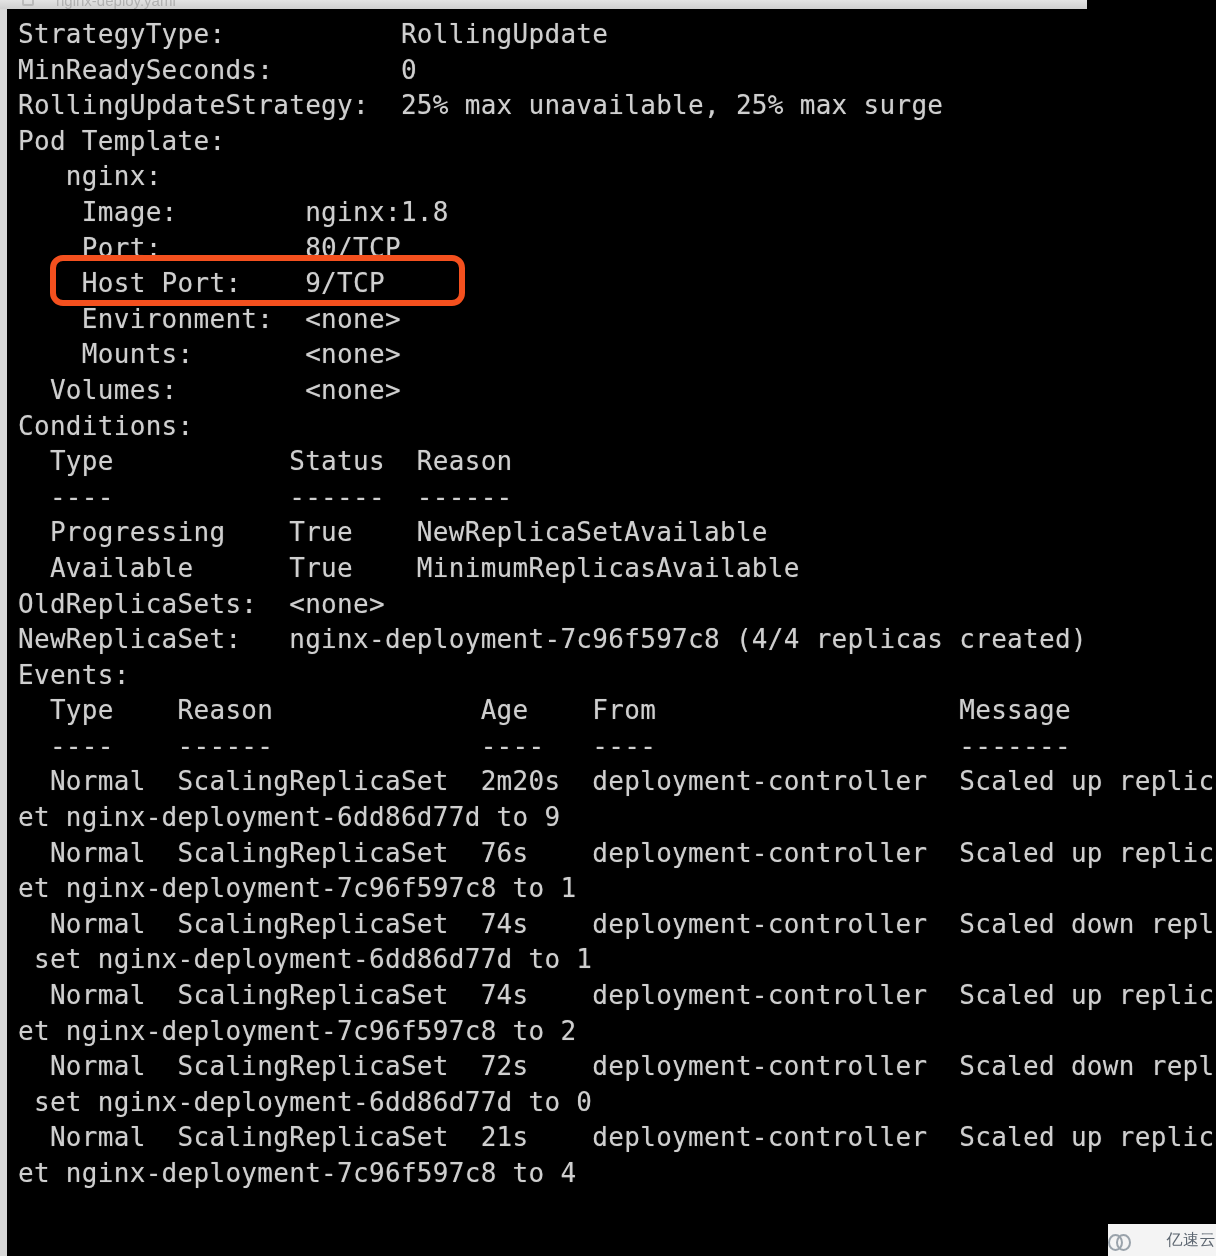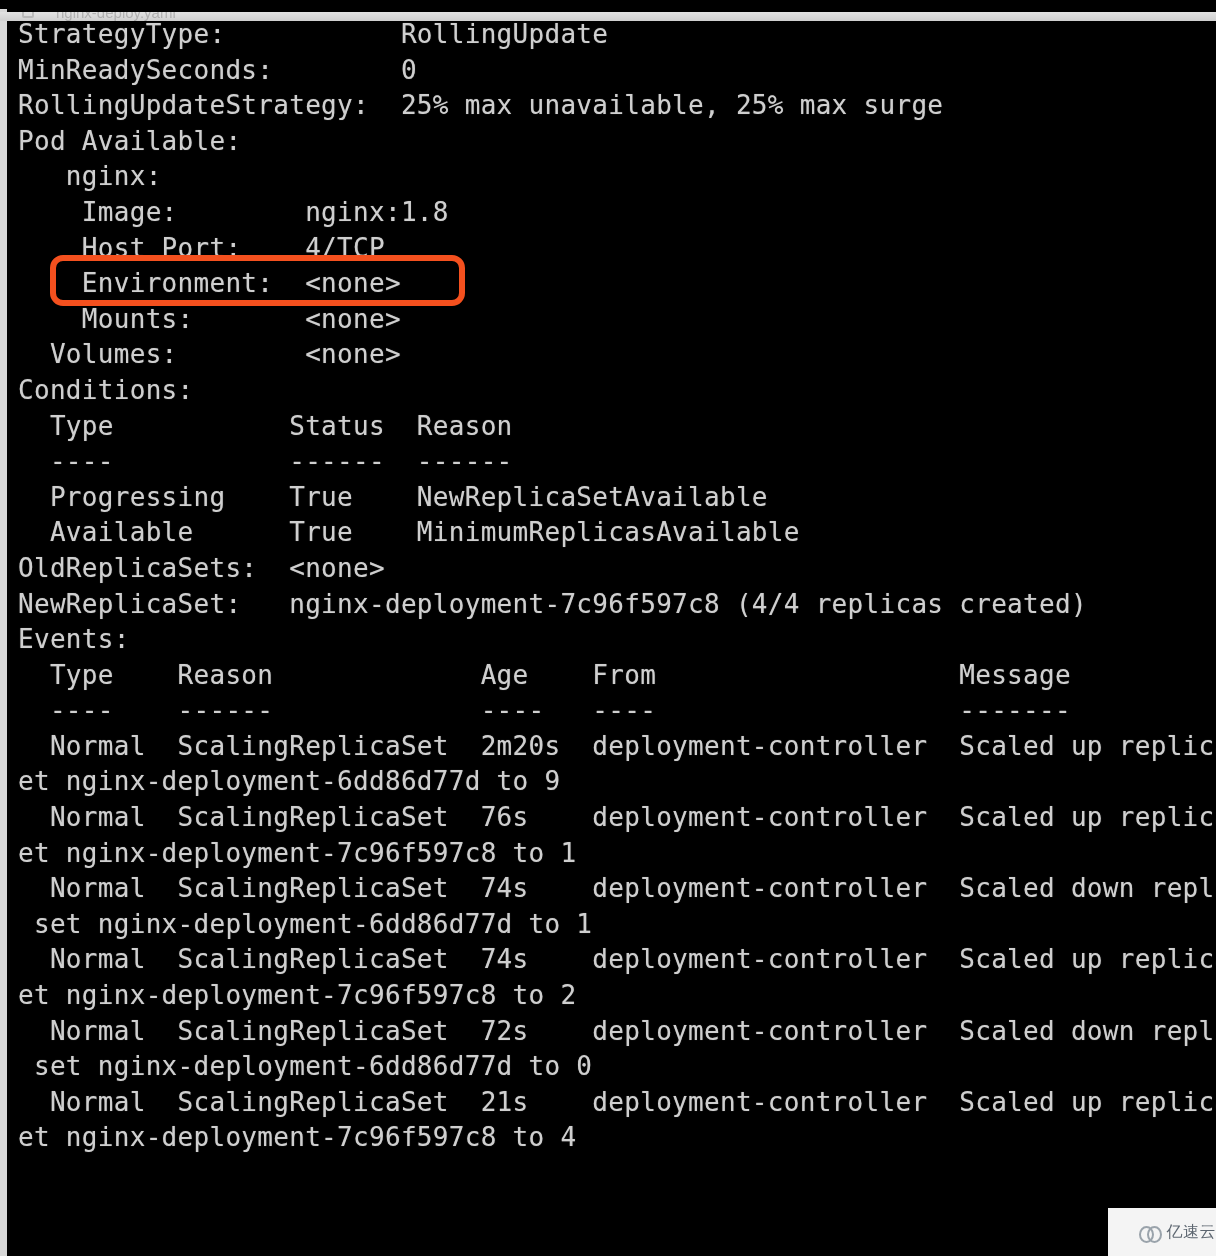--- a/index.html
+++ b/index.html
@@ -12,22 +12,22 @@
 
   #screen {
     position:relative;
     width:1216px; height:1256px;
     background:#000;
     overflow:hidden;
   }
 
   
   #titlebar {
-    position:absolute; left:0; top:12px;
-    width:1216px; height:9px;
+    position:absolute; left:0; top:0;
+    width:1087px; height:9px;
     background:linear-gradient(#e3e3e3,#cfcfcf);
     overflow:hidden;
     z-index:5;
   }
   #titlebar .tb-text {
     position:absolute; left:56px; top:-8px;
     font-family:"Liberation Sans",sans-serif;
     font-size:15px; color:#8d8d8d;
     white-space:nowrap;
     opacity:.55;
@@ -77,23 +77,23 @@
     border:6px solid #f4501e;
     border-radius:13px;
     pointer-events:none;
     z-index:3;
   }
 
   
   #watermark {
     position:absolute;
     right:0; bottom:0;
-    width:108px; height:48px;
+    width:108px; height:32px;
     background:#f4f4f4;
-    display:flex; align-items:center; justify-content:flex-end;
+    display:flex; align-items:center; justify-content:space-between;
     gap:5px;
     z-index:6;
   }
   #watermark .wm-mark {
     width:23px; height:17px;
     position:relative;
     flex:none;
   }
   #watermark .wm-mark::before,
   #watermark .wm-mark::after {
@@ -122,24 +122,25 @@
     <span class="tb-icon"></span>
     <span class="tb-text">nginx-deploy.yaml</span>
   </div>
 
   <div id="left-chrome"></div>
 
   <div id="term">
       <span class="line">StrategyType:           RollingUpdate</span>
       <span class="line">MinReadySeconds:        0</span>
       <span class="line">RollingUpdateStrategy:  25% max unavailable, 25% max surge</span>
-      <span class="line">Pod Available:</span>
+      <span class="line">Pod Template:</span>
       <span class="line">   nginx:</span>
       <span class="line">    Image:        nginx:1.8</span>
-      <span class="line">    Host Port:    4/TCP</span>
+      <span class="line">    Port:         80/TCP</span>
+      <span class="line">    Host Port:    9/TCP</span>
       <span class="line">    Environment:  &lt;none&gt;</span>
       <span class="line">    Mounts:       &lt;none&gt;</span>
       <span class="line">  Volumes:        &lt;none&gt;</span>
       <span class="line">Conditions:</span>
       <span class="line">  Type           Status  Reason</span>
       <span class="line">  ----           ------  ------</span>
       <span class="line">  Progressing    True    NewReplicaSetAvailable</span>
       <span class="line">  Available      True    MinimumReplicasAvailable</span>
       <span class="line">OldReplicaSets:  &lt;none&gt;</span>
       <span class="line">NewReplicaSet:   nginx-deployment-7c96f597c8 (4/4 replicas created)</span>

